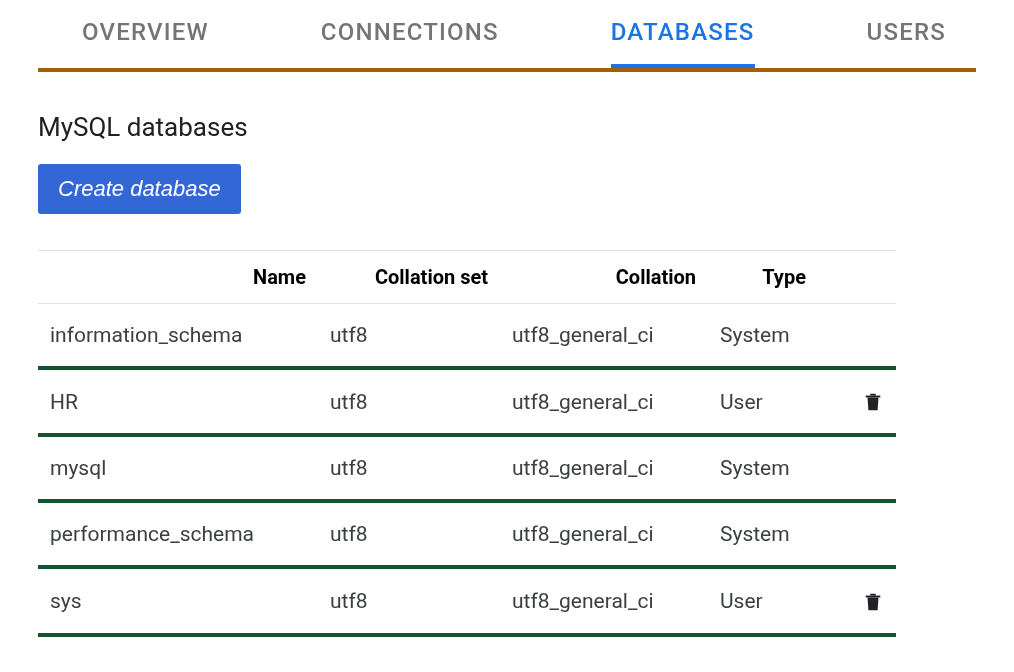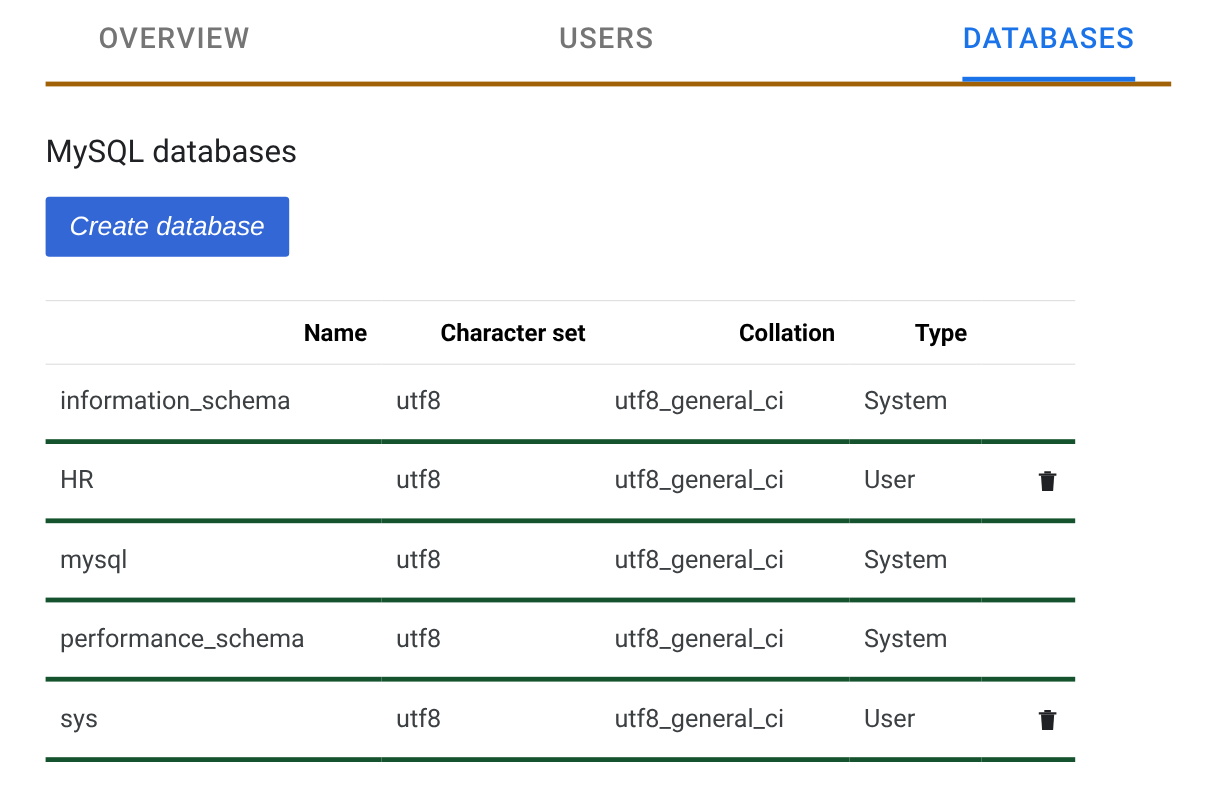--- a/index.html
+++ b/index.html
@@ -97,33 +97,34 @@
       width: 100%;
       height: 100%;
     }
   </style>
 </head>
 <body>
 
 <div class="container">
   <div class="tabs">
     <div class="tab">OVERVIEW</div>
+    <div class="tab">CONNECTIONS</div>
+    <div class="tab active">DATABASES</div>
     <div class="tab">USERS</div>
-    <div class="tab active">DATABASES</div>
   </div>
 
   <h2 class="section-title">MySQL databases</h2>
 
   <button class="create-btn">Create database</button>
 
   <table class="table">
     <thead>
       <tr>
         <th class="col-name">Name</th>
-        <th class="col-charset">Character set</th>
+        <th class="col-charset">Collation set</th>
         <th class="col-collation">Collation</th>
         <th class="col-type">Type</th>
         <th class="col-action"></th>
       </tr>
     </thead>
     <tbody id="db-rows">
     <tr>
           <td class="col-name">information_schema</td>
           <td class="col-charset">utf8</td>
           <td class="col-collation">utf8_general_ci</td>

